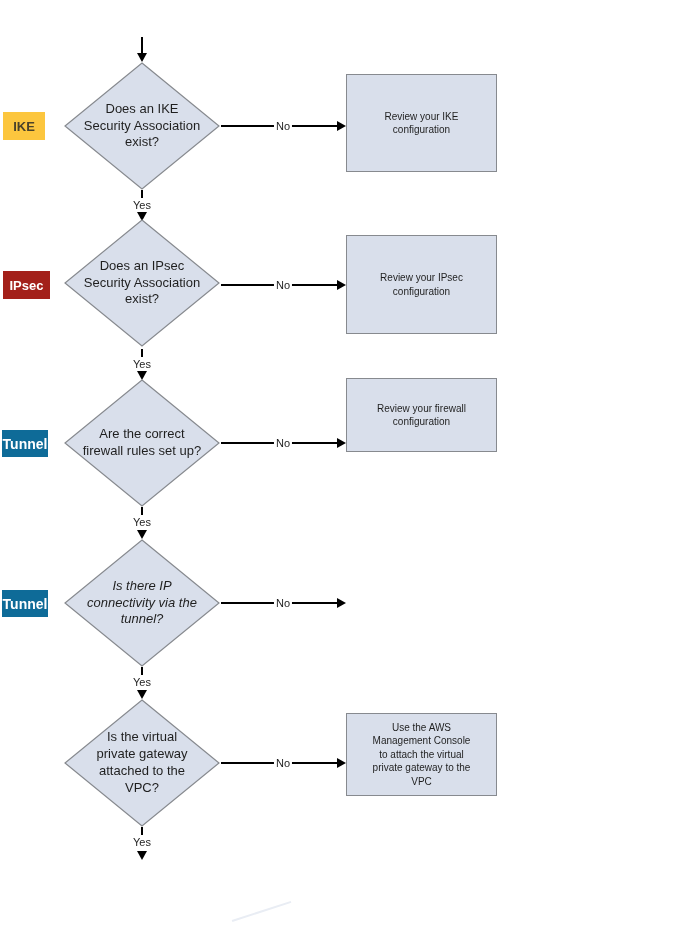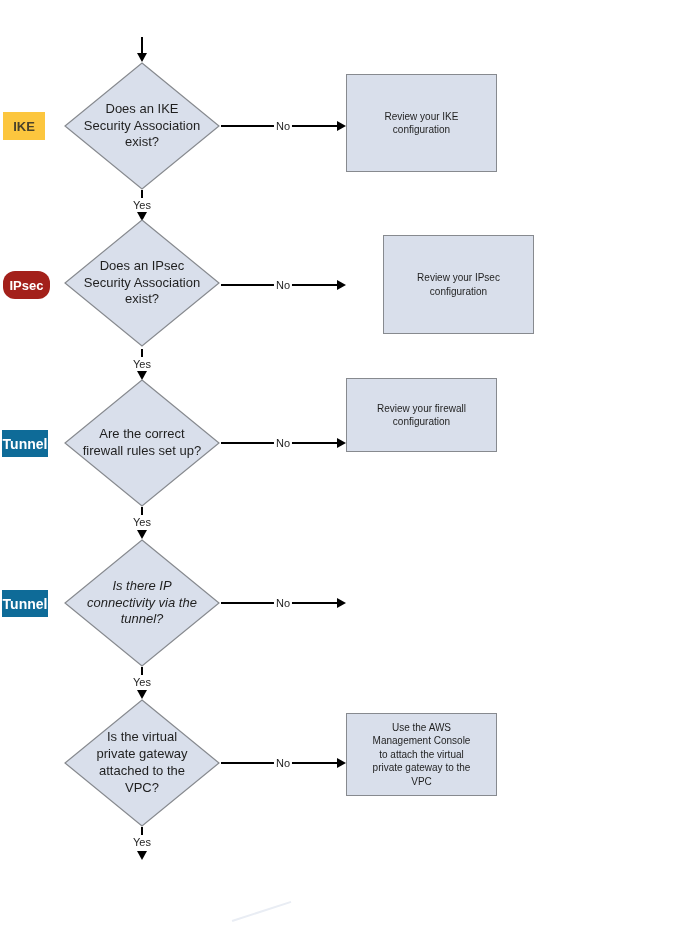--- a/index.html
+++ b/index.html
@@ -24,21 +24,21 @@
   .diamond svg{position:absolute;left:0;top:0;width:100%;height:100%;display:block;}
   .diamond .q{
     position:absolute;inset:0;display:flex;align-items:center;justify-content:center;
     text-align:center;font-size:13px;line-height:1.3;white-space:pre-line;
   }
   .tag{
     position:absolute;display:flex;align-items:center;justify-content:center;
     font-weight:bold;box-sizing:border-box;
   }
   .tag.ike{background:var(--tag-ike-bg);color:var(--tag-ike-text);font-size:13px;}
-  .tag.ipsec{background:var(--tag-ipsec-bg);color:var(--tag-light-text);font-size:13px;border-radius:12px;}
+  .tag.ipsec{background:var(--tag-ipsec-bg);color:var(--tag-light-text);font-size:13px;}
   .tag.tunnel{background:var(--tag-tunnel-bg);color:var(--tag-light-text);font-size:14px;}
   .hline{position:absolute;height:2px;background:var(--line);}
   .vline{position:absolute;width:2px;background:var(--line);}
   .ah-right{position:absolute;width:0;height:0;border-top:5px solid transparent;border-bottom:5px solid transparent;border-left:9px solid var(--line);}
   .ah-down{position:absolute;width:0;height:0;border-left:5px solid transparent;border-right:5px solid transparent;border-top:9px solid var(--line);}
   .lbl{
     position:absolute;transform:translate(-50%,-50%);
     background:var(--background,#fff);padding:0 2px;font-size:11px;line-height:1.1;
   }
   .artifact{
@@ -77,21 +77,21 @@
     <svg viewBox="0 0 156 128" preserveAspectRatio="none">
       <polygon points="78,1 155,64 78,127 1,64" style="fill:var(--shape-fill);stroke:var(--shape-border);stroke-width:1.2"></polygon>
     </svg>
     <div class="q">Does an IPsec
 Security Association
 exist?</div>
   </div>
   <div class="hline" style="left:221px;top:284px;width:116px;"></div>
   <div class="ah-right" style="left:337px;top:280px;"></div>
   <div class="lbl" style="left:283px;top:285px;">No</div>
-  <div class="action" style="top:235px;height:99px;margin-left:37px;">Review your IPsec
+  <div class="action" style="top:235px;height:99px;">Review your IPsec
 configuration</div>
   <div class="vline" style="left:141px;top:349px;height:8px;"></div>
   <div class="lbl" style="left:142px;top:364px;">Yes</div>
   <div class="ah-down" style="left:137px;top:371px;"></div>
 
   <div class="tag tunnel" style="left:2px;top:430px;width:46px;height:27px;">Tunnel</div>
   <div class="diamond" style="top:379px;">
     <svg viewBox="0 0 156 128" preserveAspectRatio="none">
       <polygon points="78,1 155,64 78,127 1,64" style="fill:var(--shape-fill);stroke:var(--shape-border);stroke-width:1.2"></polygon>
     </svg>

